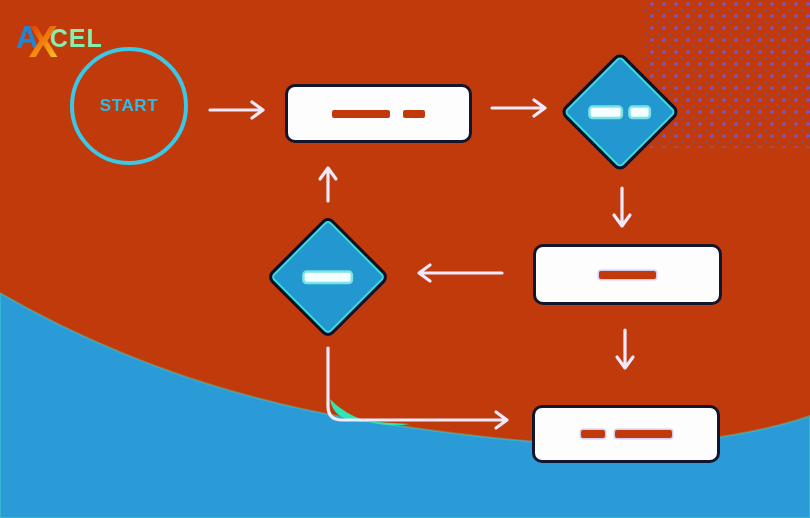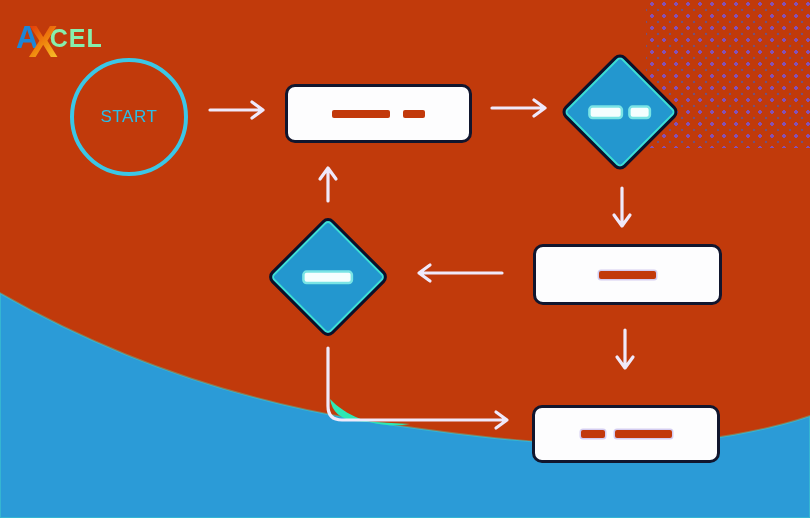--- a/index.html
+++ b/index.html
@@ -27,23 +27,23 @@
   .logo-a{color:#1E86D7;font-size:31px;}
   .logo-x{
     font-size:44px;line-height:1;margin:0 -8px 0 -10px;position:relative;top:4px;z-index:1;
     background:linear-gradient(140deg,#E5430A 15%,#F08A0E 55%,#F7BE2A 88%);
     -webkit-background-clip:text;background-clip:text;color:transparent;font-weight:bold;
   }
   .logo-cel{color:#86efac;font-size:25px;letter-spacing:1px;}
 
   
   .start{
-    left:70px;top:58px;width:118px;height:118px;border-radius:50%;
+    left:70px;top:47px;width:118px;height:118px;border-radius:50%;
     border:4px solid #3BC7E6;display:flex;align-items:center;justify-content:center;
-    color:#29BEE9;font-weight:normal;font-size:17px;letter-spacing:.6px;cursor:pointer;
+    color:#29BEE9;font-weight:bold;font-size:17px;letter-spacing:.6px;cursor:pointer;
   }
 
   
   .process{
     background:#FDFDFE;border:3px solid #11162E;border-radius:10px;
     display:flex;align-items:center;justify-content:center;gap:13px;cursor:pointer;
   }
   .box1{left:285px;top:84px;width:187px;height:59px;}
   .box2{left:533px;top:244px;width:189px;height:61px;}
   .box3{left:532px;top:405px;width:188px;height:58px;gap:10px;}

